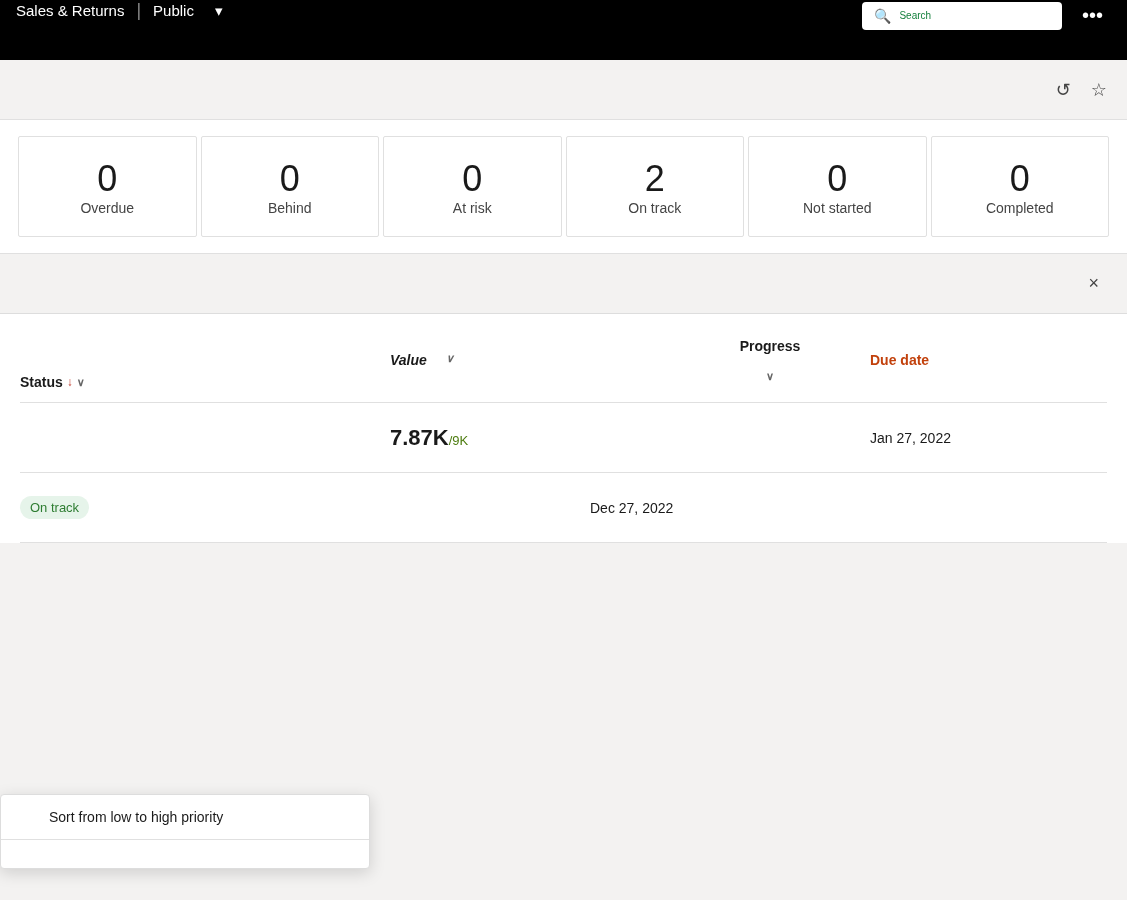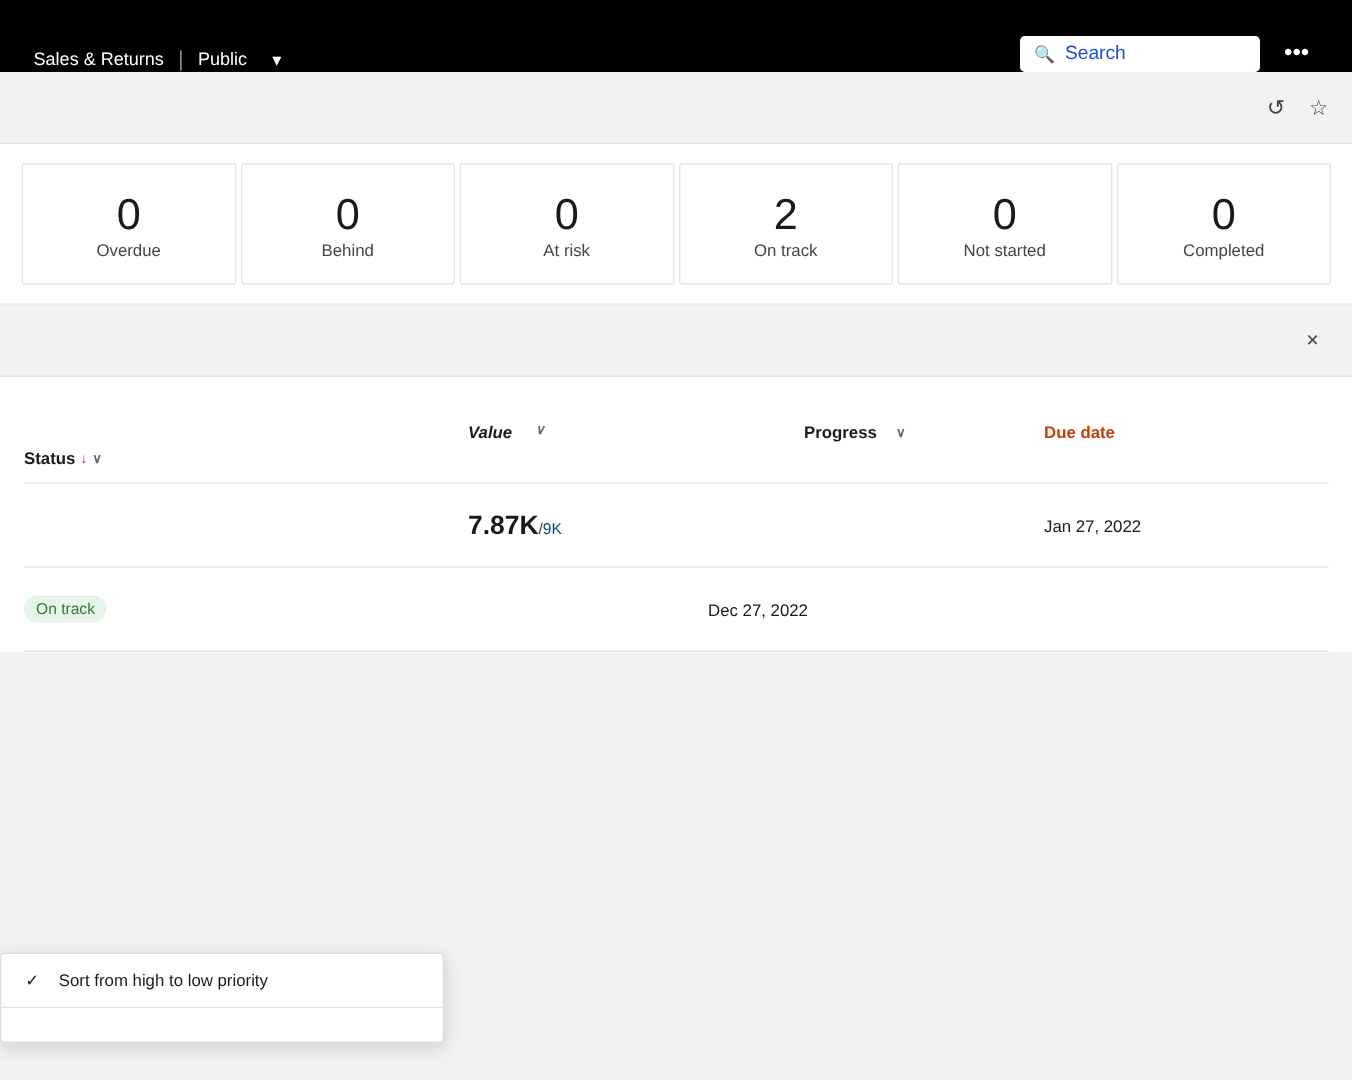--- a/index.html
+++ b/index.html
@@ -3,22 +3,22 @@
   <meta charset="utf-8">
   <style>
     * { box-sizing: border-box; margin: 0; padding: 0; }
     body { font-family: 'Segoe UI', Arial, sans-serif; background: #f3f2f1; width: 1127px; min-height: 900px; overflow: hidden; }
 
     
     .top-bar {
       background: #000;
       height: 60px;
       display: flex;
-      align-items: flex-end;
-      padding: 0 28px;
+      align-items: flex-start;
+      padding: 0 16px;
       justify-content: space-between;
     }
     .top-bar-left {
       display: flex;
       align-items: center;
       gap: 8px;
       color: #fff;
       font-size: 15px;
       font-weight: 500;
     }
@@ -46,22 +46,22 @@
       border-radius: 4px;
       padding: 6px 12px;
       width: 200px;
       gap: 8px;
     }
     .search-icon-svg {
       color: #666;
       font-size: 14px;
     }
     .search-input-text {
-      color: #1d4ed8;
-      font-size: 16px;
+      color: #15803d;
+      font-size: 10px;
     }
     .more-options {
       color: #fff;
       font-size: 20px;
       cursor: pointer;
       padding: 4px 8px;
     }
 
     
     .secondary-bar {
@@ -185,20 +185,21 @@
     }
     .th-progress {
       width: 200px;
       font-size: 14px;
       font-weight: 600;
       color: #1a1a1a;
       display: flex;
       align-items: center;
       gap: 16px;
       cursor: pointer;
+      flex-direction: column;
     }
     .th-duedate {
       flex: 1;
       font-size: 14px;
       font-weight: 600;
       color: #c2410c;
     }
 
     .sort-icon {
       font-size: 12px;
@@ -235,21 +236,21 @@
       color: #1a1a1a;
     }
 
     .value-main {
       font-size: 22px;
       font-weight: 700;
       color: #1a1a1a;
     }
     .value-sub {
       font-size: 13px;
-      color: #0c4a6e;
+      color: #4d7c0f;
     }
 
     .status-badge {
       display: inline-block;
       padding: 4px 10px;
       border-radius: 12px;
       font-size: 13px;
       font-weight: 500;
     }
     .status-on-track {
@@ -406,22 +407,22 @@
         <div class="td-status">
           <span class="status-badge status-on-track">On track</span>
         </div>
         <div class="td-progress"></div>
         <div class="td-duedate">Dec 27, 2022</div>
       </div>
 
     </div>
 
     <div class="dropdown-menu">
-      <div class="dropdown-item checked">
-        <span>Sort from high to low priority</span>
+      <div class="dropdown-item">
+        <span>Sort from low to high priority</span>
       </div>
       <hr class="dropdown-divider">
       <div class="dropdown-item dropdown-item-with-arrow">
         
         
       </div>
     </div>
   </div>
 </div>
 

